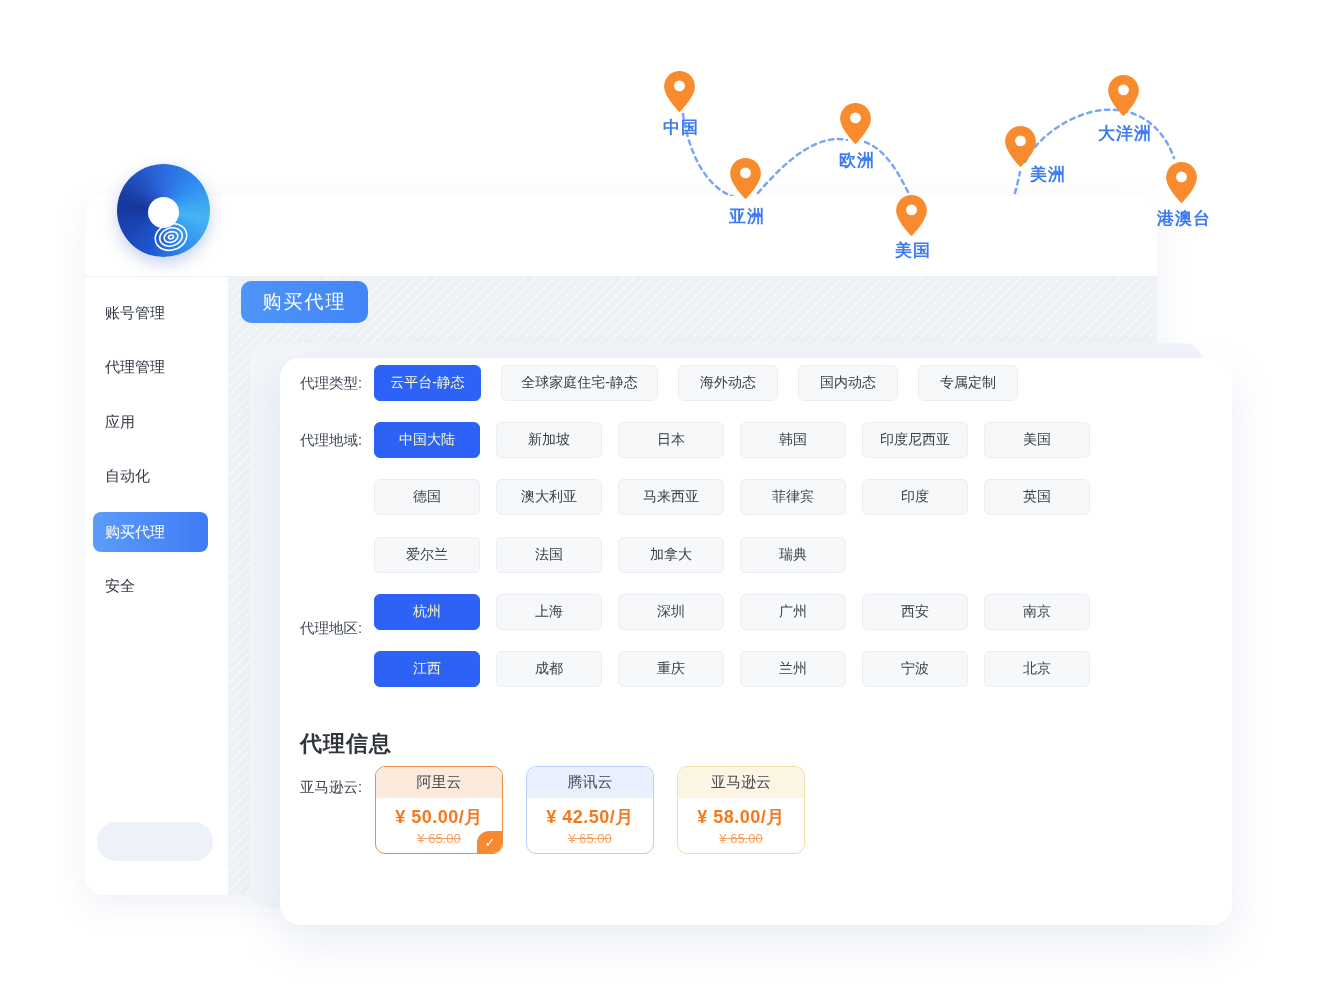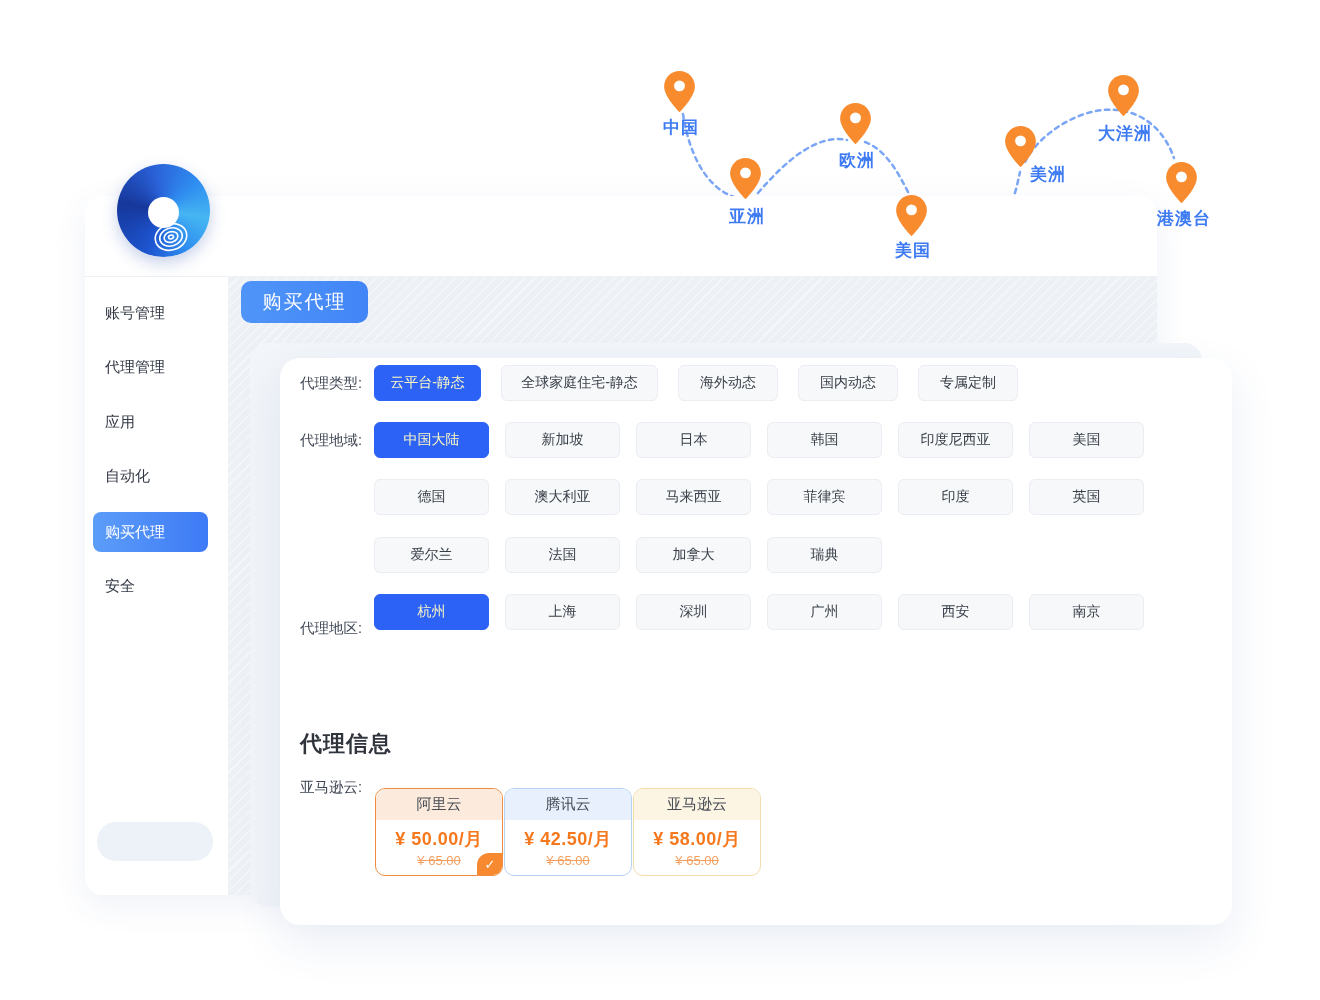--- a/index.html
+++ b/index.html
@@ -40,26 +40,26 @@
   .back-card{left:250px;top:343px;width:952px;height:564px;background:#f2f5f9;border-radius:18px;}
   .main-panel{left:280px;top:358px;width:952px;height:567px;background:#fff;border-radius:20px;
               box-shadow:0 18px 45px rgba(52,88,160,0.10);}
 
   
   .f-label{left:20px;height:36px;line-height:36px;font-size:14.5px;color:#3f4654;white-space:nowrap;}
   .chip-row{left:94px;display:flex;gap:16px;}
   .chip{height:36px;box-sizing:border-box;border-radius:6px;background:#f6f8fa;border:1px solid #eaedf2;
         color:#3a4049;font-size:14px;display:flex;align-items:center;justify-content:center;cursor:pointer;white-space:nowrap;}
   .chip.sel{background:#2d62f6;border-color:#2d62f6;color:#fef9c3;}
-  .w106{width:115px;}
+  .w106{width:106px;}
 
   
   .info-heading{left:20px;top:371px;font-size:22px;font-weight:bold;color:#30343c;letter-spacing:1px;}
   .price-label{left:20px;top:420px;font-size:14.5px;color:#3f4654;}
-  .plans{left:95px;top:430px;display:flex;gap:1px;justify-content:space-between;}
+  .plans{left:95px;top:408px;display:flex;gap:23px;justify-content:space-between;}
   .plan{position:relative;width:128px;height:88px;box-sizing:border-box;border-radius:10px;background:#fff;cursor:pointer;overflow:hidden;}
   .plan-head{height:31px;display:flex;align-items:center;justify-content:center;font-size:15px;color:#474c55;}
   .plan-price{margin-top:7px;text-align:center;font-size:18px;font-weight:bold;color:#f6781d;letter-spacing:.5px;}
   .plan-orig{margin-top:2px;text-align:center;font-size:13px;color:#f59f60;text-decoration:line-through;}
   .plan.orange{border:1.5px solid #f08c3f;}
   .plan.orange .plan-head{background:#fcebdd;}
   .plan.blue{border:1.5px solid #b5d2f4;}
   .plan.blue .plan-head{background:#e7f0fc;}
   .plan.amber{border:1.5px solid #f4dcab;}
   .plan.amber .plan-head{background:#fdf5e4;}
@@ -146,20 +146,28 @@
     </div>
 
     <div class="abs f-label" style="top:252px">代理地区:</div>
     <div class="abs chip-row" style="top:236px">
       <div class="chip sel w106">杭州</div>
       <div class="chip w106">上海</div>
       <div class="chip w106">深圳</div>
       <div class="chip w106">广州</div>
       <div class="chip w106">西安</div>
       <div class="chip w106">南京</div>
+    </div>
+    <div class="abs chip-row" style="top:293px">
+      <div class="chip sel w106">江西</div>
+      <div class="chip w106">成都</div>
+      <div class="chip w106">重庆</div>
+      <div class="chip w106">兰州</div>
+      <div class="chip w106">宁波</div>
+      <div class="chip w106">北京</div>
     </div>
 
     <div class="abs info-heading">代理信息</div>
     <div class="abs price-label">亚马逊云:</div>
     <div class="abs plans">
       <div class="plan orange">
         <div class="plan-head">阿里云</div>
         <div class="plan-price">¥ 50.00/月</div>
         <div class="plan-orig">¥ 65.00</div>
         <div class="check-badge">✓</div>

